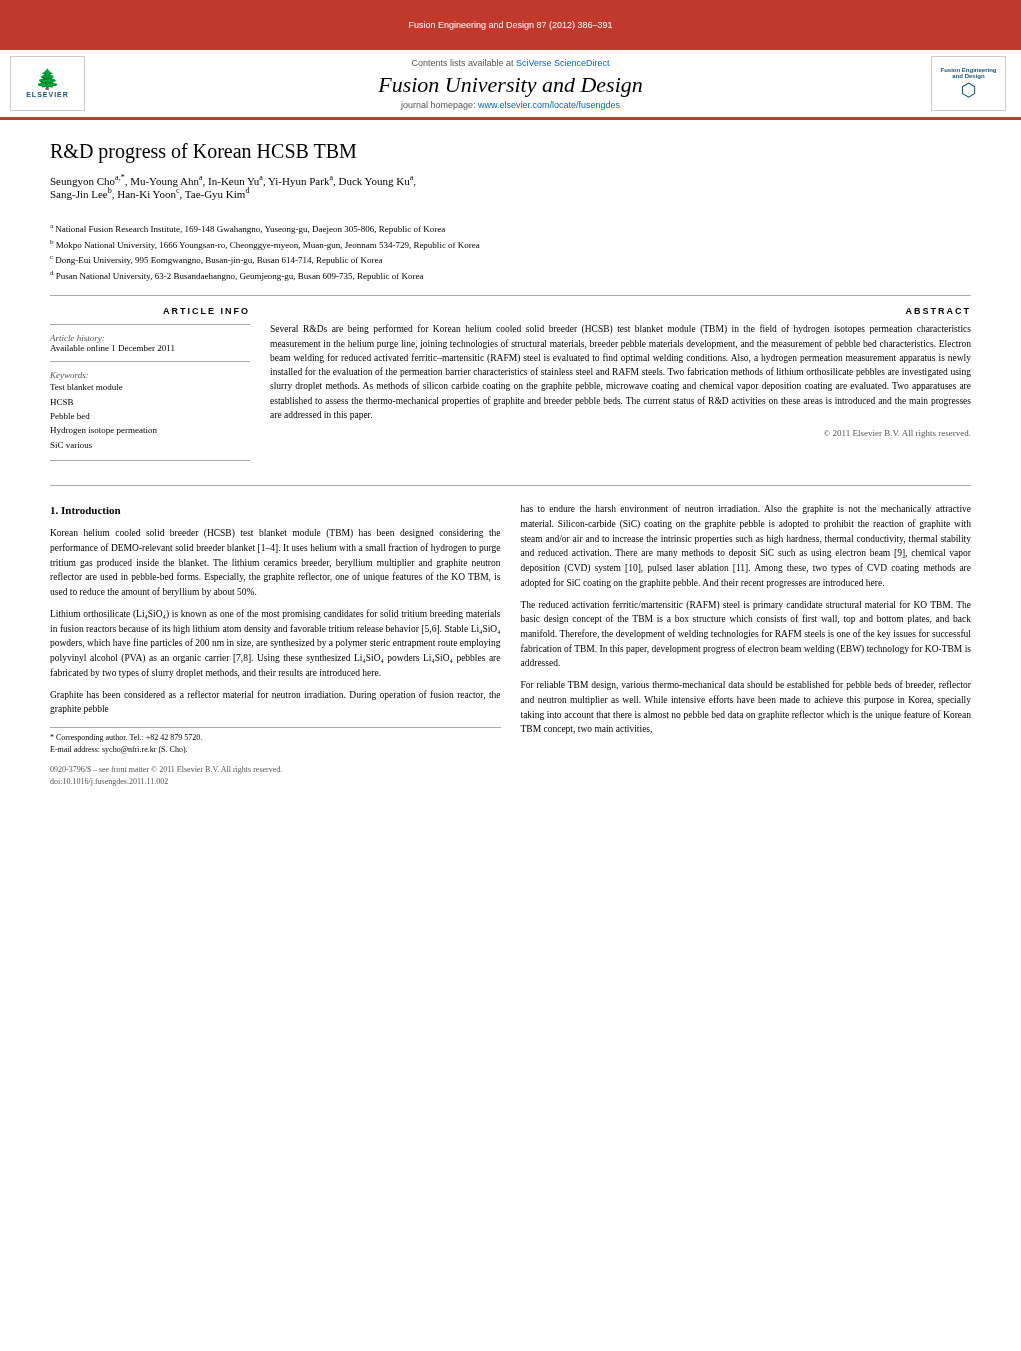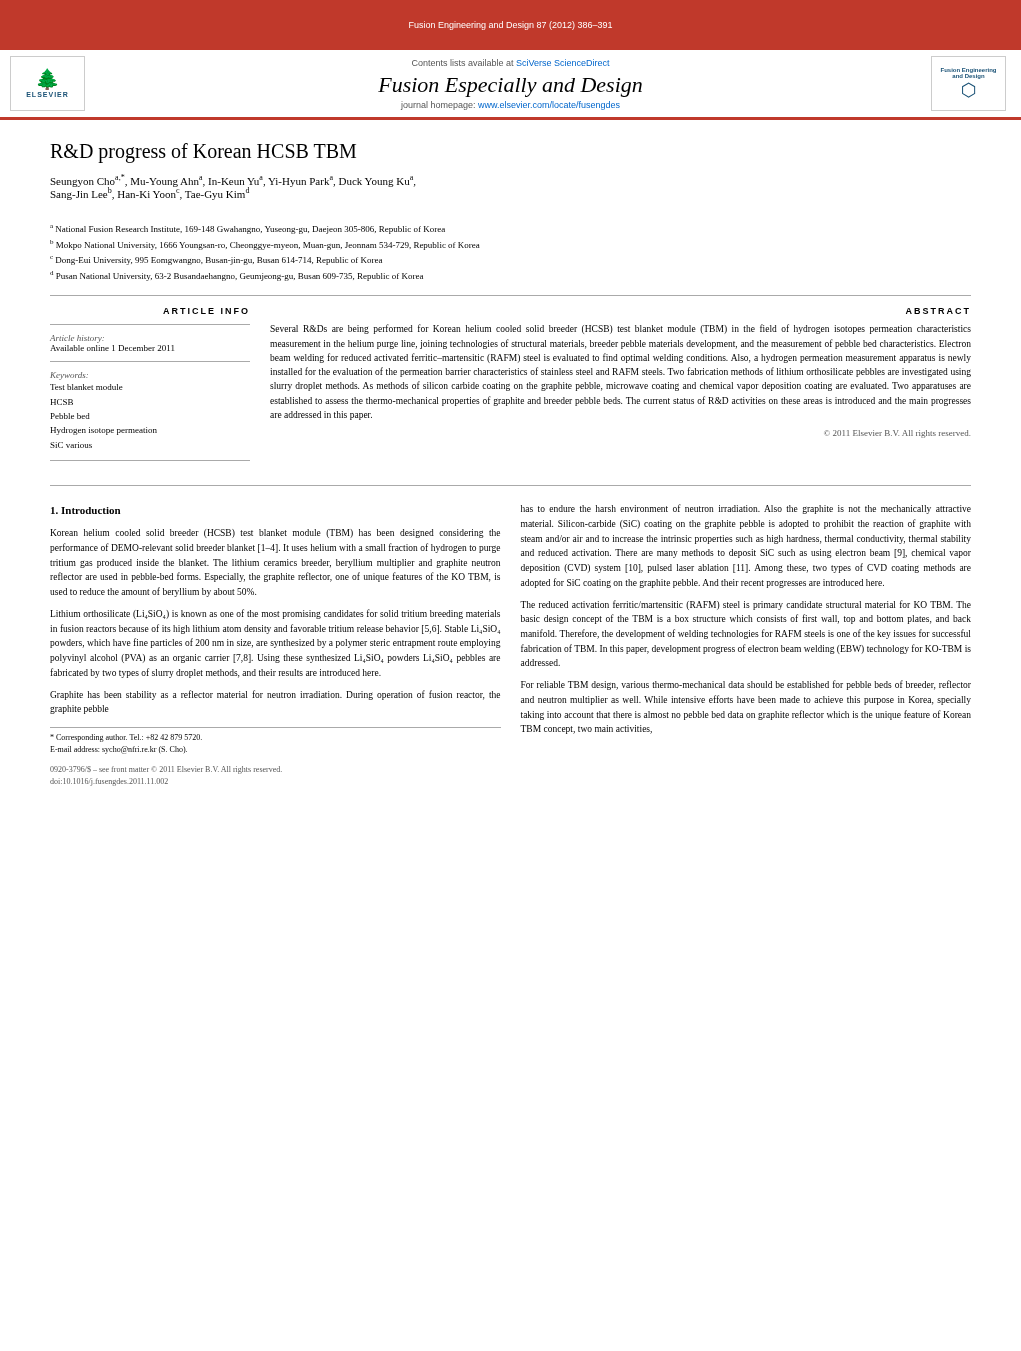--- a/index.html
+++ b/index.html
@@ -269,21 +269,21 @@
       <div class="elsevier-tree">🌲</div>
       <div class="elsevier-label">ELSEVIER</div>
     </div>
   </div>
 
   <div class="center-block">
     <div class="contents-link">
       <span>Contents lists available at</span>
       <a href="#">SciVerse ScienceDirect</a>
     </div>
-    <div class="journal-title">Fusion Especially and Design</div>
+    <div class="journal-title">Fusion University and Design</div>
     <div class="homepage-link">
       <span>journal homepage:</span>
       <a href="#">www.elsevier.com/locate/fusengdes</a>
     </div>
   </div>
 
   <div class="right-logo">
     <div class="right-journal-box">
       <div class="rj-title">Fusion Engineering<br>and Design</div>
       <div style="font-size:18px; color:#1a5276;">⬡</div>
@@ -348,21 +348,21 @@
   </div>
 
   <hr class="hr-thin" style="margin-top:16px;">
 
   <div class="body-two-col">
 
     <div class="body-col">
       <p class="section-heading">1.  Introduction</p>
       <p>Korean helium cooled solid breeder (HCSB) test blanket module (TBM) has been designed considering the performance of DEMO-relevant solid breeder blanket [1–4]. It uses helium with a small fraction of hydrogen to purge tritium gas produced inside the blanket. The lithium ceramics breeder, beryllium multiplier and graphite neutron reflector are used in pebble-bed forms. Especially, the graphite reflector, one of unique features of the KO TBM, is used to reduce the amount of beryllium by about 50%.</p>
       <p>Lithium orthosilicate (Li₄SiO₄) is known as one of the most promising candidates for solid tritium breeding materials in fusion reactors because of its high lithium atom density and favorable tritium release behavior [5,6]. Stable Li₄SiO₄ powders, which have fine particles of 200 nm in size, are synthesized by a polymer steric entrapment route employing polyvinyl alcohol (PVA) as an organic carrier [7,8]. Using these synthesized Li₄SiO₄ powders Li₄SiO₄ pebbles are fabricated by two types of slurry droplet methods, and their results are introduced here.</p>
-      <p>Graphite has been stability as a reflector material for neutron irradiation. During operation of fusion reactor, the graphite pebble</p>
+      <p>Graphite has been considered as a reflector material for neutron irradiation. During operation of fusion reactor, the graphite pebble</p>
 
       <div class="footnotes-area">
         <div class="footnote-text">* Corresponding author. Tel.: +82 42 879 5720.</div>
         <div class="footnote-text">E-mail address: sycho@nfri.re.kr (S. Cho).</div>
       </div>
 
       <div class="bottom-copyright">
         <div>0920-3796/$ – see front matter © 2011 Elsevier B.V. All rights reserved.</div>
         <div>doi:10.1016/j.fusengdes.2011.11.002</div>
       </div>

